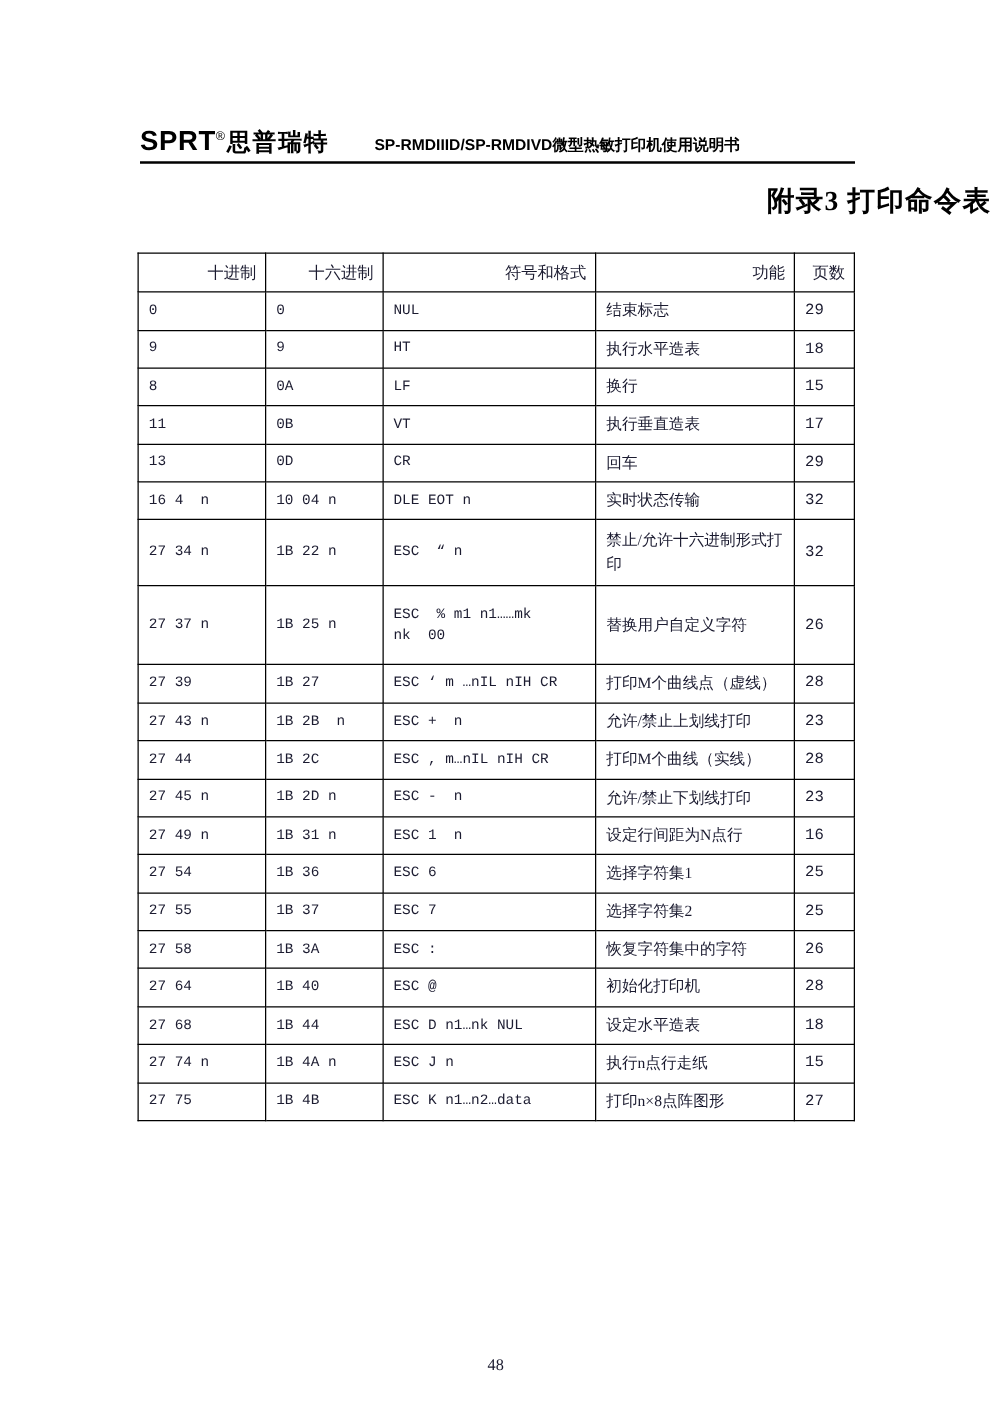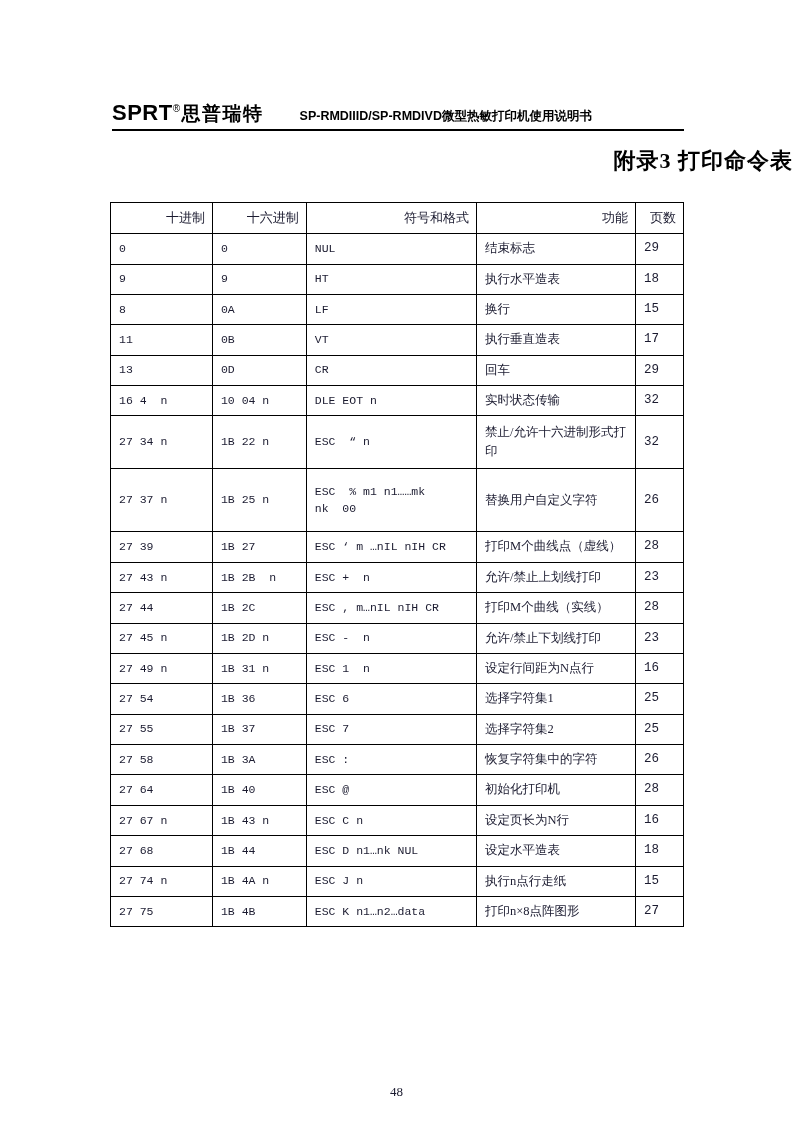--- a/index.html
+++ b/index.html
@@ -295,27 +295,20 @@
             <td class="pg">26</td>
           </tr>
           <tr>
             <td class="mono">27 64</td>
             <td class="mono">1B 40</td>
             <td class="mono">ESC @</td>
             <td class="cn">初始化打印机</td>
             <td class="pg">28</td>
           </tr>
           <tr>
-            <td class="mono">27 67 n</td>
-            <td class="mono">1B 43 n</td>
-            <td class="mono">ESC C n</td>
-            <td class="cn">设定页长为N行</td>
-            <td class="pg">16</td>
-          </tr>
-          <tr>
             <td class="mono">27 68</td>
             <td class="mono">1B 44</td>
             <td class="mono">ESC D n1…nk NUL</td>
             <td class="cn">设定水平造表</td>
             <td class="pg">18</td>
           </tr>
           <tr>
             <td class="mono">27 74 n</td>
             <td class="mono">1B 4A n</td>
             <td class="mono">ESC J n</td>

